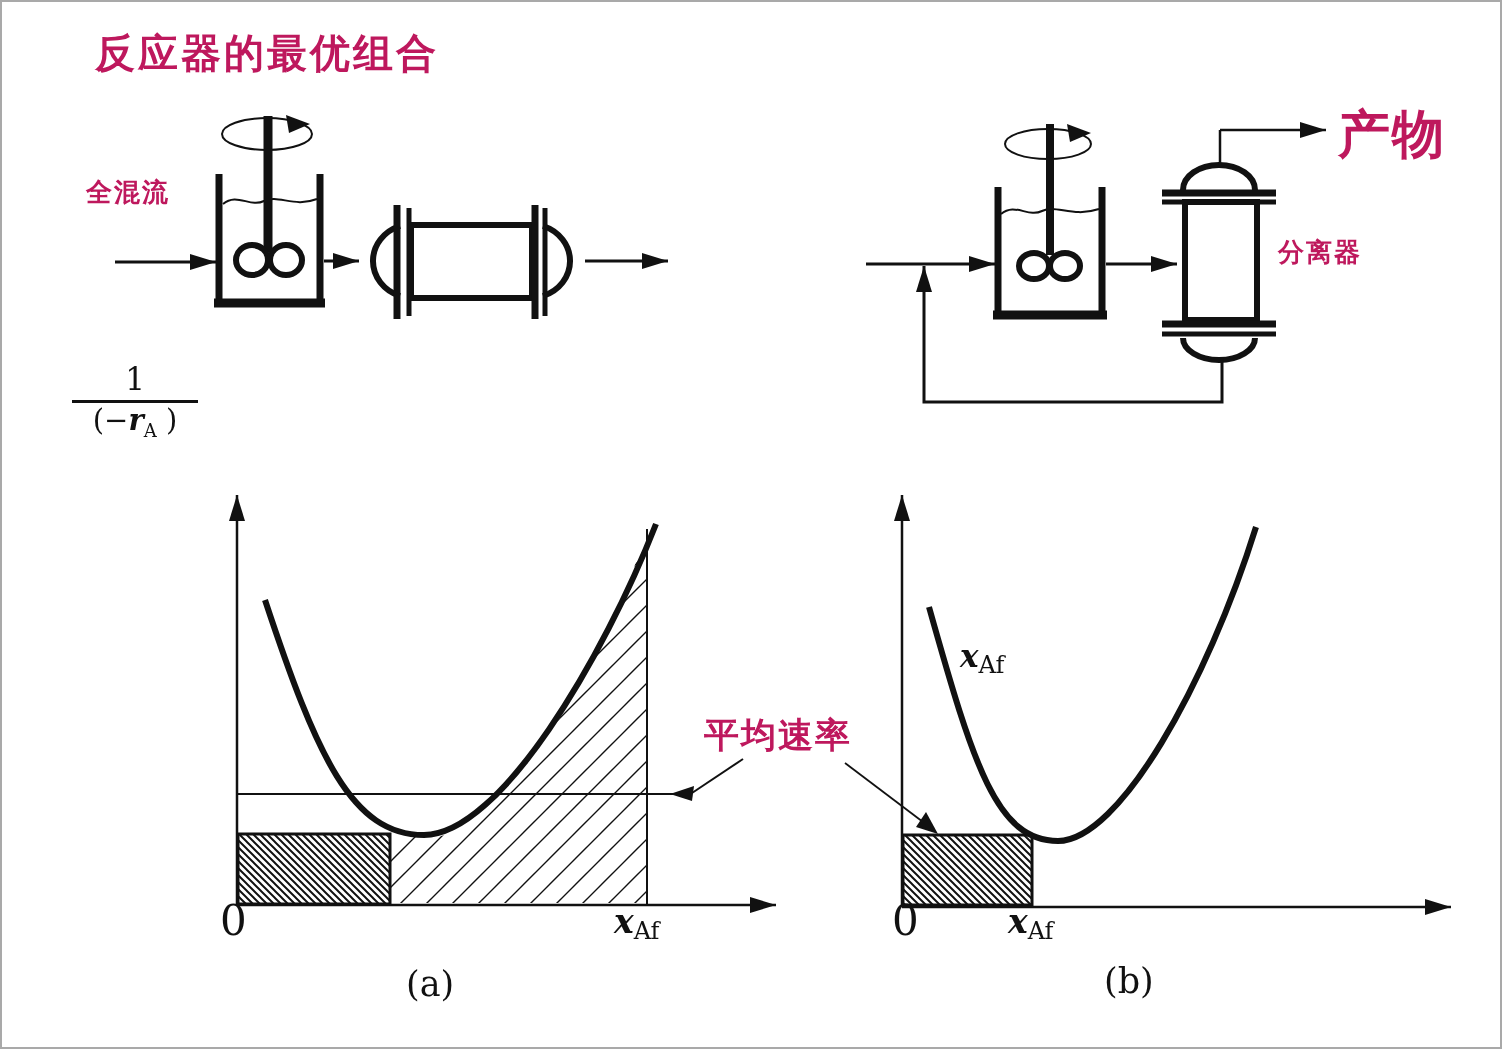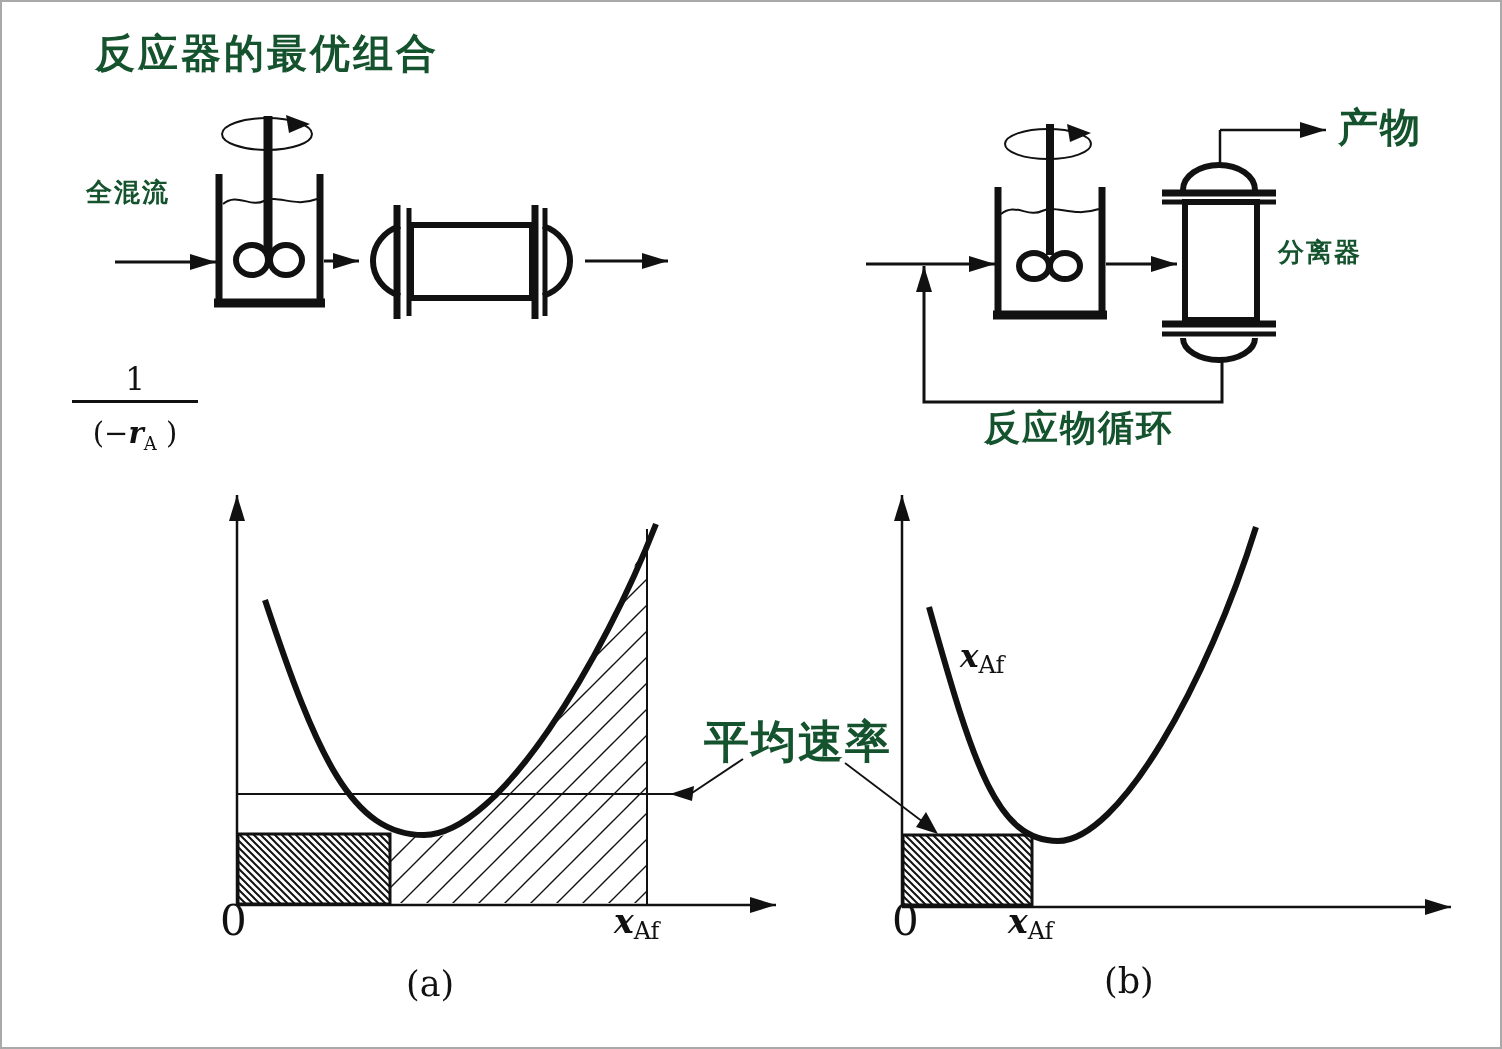--- a/index.html
+++ b/index.html
@@ -3,30 +3,30 @@
 <meta charset="utf-8">
 <style>
   html,body{margin:0;padding:0;background:#e8e8e8;}
   .canvas{
     position:relative;width:1502px;height:1049px;background:#ffffff;
     border:2px solid #a9a9a9;box-sizing:border-box;overflow:hidden;
     font-family:"Liberation Sans",sans-serif;color:#111;
   }
   .abs{position:absolute;}
   svg{position:absolute;left:0;top:0;}
-  .cjk{font-family:"Liberation Sans",sans-serif;font-weight:700;color:#14532d;white-space:nowrap;}
+  .cjk{font-family:"Liberation Sans",sans-serif;font-weight:700;color:#be185d;white-space:nowrap;}
   .title{font-size:40px;letter-spacing:3px;}
   .lbl38{font-size:26px;letter-spacing:2px;}
-  .lbl40{font-size:40px;letter-spacing:2px;}
+  .lbl40{font-size:52px;letter-spacing:2px;}
   .lbl36{font-size:36px;letter-spacing:2px;}
-  .avg{font-size:45px;font-weight:600;letter-spacing:2px;}
+  .avg{font-size:35px;font-weight:600;letter-spacing:2px;}
   .frac{width:126px;text-align:center;}
   .frac .num{font-family:"DejaVu Serif",serif;font-size:31px;line-height:34px;
     border-bottom:3px solid #111;padding-bottom:4px;}
-  .frac .den{font-family:"DejaVu Serif",serif;font-size:29px;padding-top:13px;}
+  .frac .den{font-family:"DejaVu Serif",serif;font-size:29px;padding-top:0;}
   .frac .den i{font-weight:600;}
   .frac .den sub{font-size:18px;}
   .mathx{font-family:"DejaVu Serif",serif;font-size:33px;font-style:italic;font-weight:600;}
   .mathx sub{font-size:24px;font-style:normal;font-weight:400;vertical-align:-6px;letter-spacing:0;}
   .zero{font-family:"DejaVu Serif",serif;font-size:42px;}
   .cap{font-family:"DejaVu Serif",serif;font-size:35px;}
 </style>
 </head>
 <body>
 
@@ -122,21 +122,20 @@
       <polygon points="936,832 914,825 924,810" fill="#111" stroke="none"></polygon>
     </g>
   </svg>
 
   <div class="abs cjk title" style="left:93px;top:24px;">反应器的最优组合</div>
 
   <div class="abs cjk lbl38" style="left:84px;top:173px;">全混流</div>
 
   <div class="abs cjk lbl40" style="left:1336px;top:98px;">产物</div>
   <div class="abs cjk lbl38" style="left:1276px;top:233px;">分离器</div>
-  <div class="abs cjk lbl36" style="left:982px;top:402px;">反应物循环</div>
 
   <div class="abs frac" style="left:70px;top:360px;">
     <div class="num">1</div>
     <div class="den"><span>(−</span><i>r</i><sub>A</sub><span> )</span></div>
   </div>
 
   <div class="abs cjk avg" style="left:702px;top:710px;">平均速率</div>
 
   <div class="abs zero" style="left:218px;top:894px;">0</div>
   <div class="abs mathx" style="left:612px;top:900px;"><i>x</i><sub>Af</sub></div>

